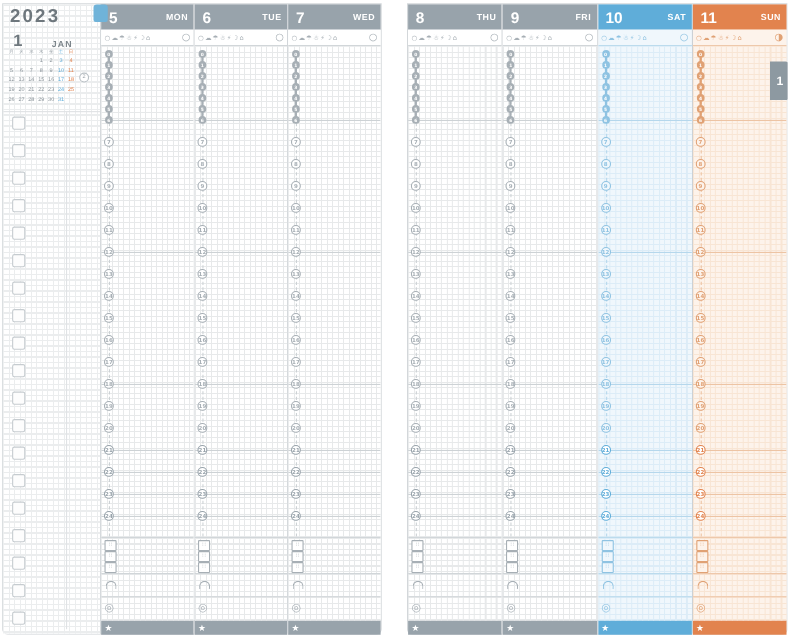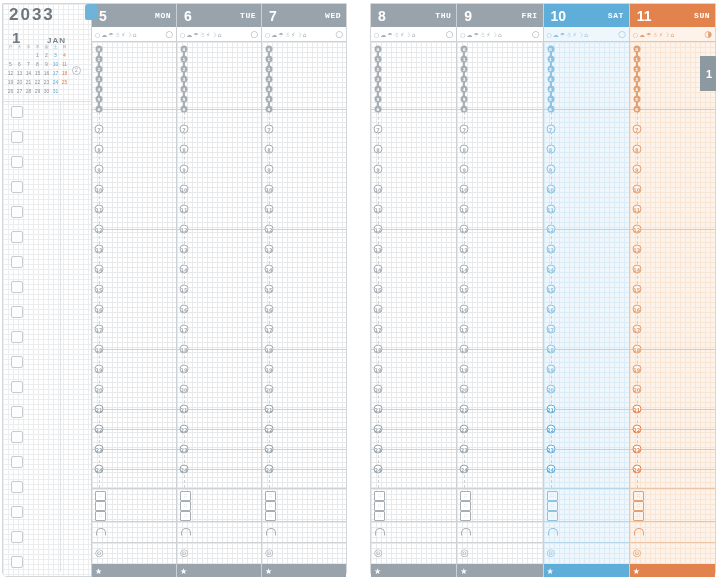--- a/index.html
+++ b/index.html
@@ -41,21 +41,21 @@
   .monthtab{position:absolute;left:329px;top:52px;width:18px;height:35px;background:#8d99a1;
             border-radius:0 4px 4px 0;color:#fff;font-size:11px;font-weight:bold;
             display:flex;align-items:center;justify-content:center;z-index:5;}
   
   .days{display:flex;height:100%;flex:1;}
   .col{flex:1;display:flex;flex-direction:column;border-left:1px solid #ccd1d5;min-width:0;}
   .col.first{border-left:none;}
   .hdr{height:23px;flex:none;background:var(--accent);color:#fff;display:flex;
        align-items:center;padding:0 5px 0 7px;box-sizing:border-box;}
   .hdr .date{font-size:14px;font-weight:bold;}
-  .hdr .wd{margin-left:auto;font-size:8px;font-weight:bold;letter-spacing:0.5px;font-family:Liberation Mono, monospace;}
+  .hdr .wd{margin-left:auto;font-size:8px;font-weight:bold;letter-spacing:0.5px;}
   .icons{height:15px;flex:none;background-color:var(--bg);display:flex;align-items:center;
          gap:1px;padding:0 3px;box-sizing:border-box;border-bottom:1px solid var(--line);
          color:var(--ink);font-size:6px;font-family:"DejaVu Sans",sans-serif;}
   .icons .moon{margin-left:auto;font-size:9px;}
   .body{height:446px;flex:none;position:relative;overflow:hidden;}
   .hline{position:absolute;left:0;right:0;border-top:1px solid var(--line);}
   .tline{position:absolute;left:7px;top:5px;bottom:0;border-left:1px dashed var(--line);}
   .chainline{position:absolute;left:6px;top:7px;height:61px;width:2px;background:var(--ink);}
   .hc{position:absolute;transform:translate(-50%,-50%);border-radius:50%;text-align:center;
       font-family:"DejaVu Sans",sans-serif;}
@@ -78,21 +78,21 @@
   .sbar .star{color:#fff;font-size:8px;margin-left:3px;font-family:"DejaVu Sans",sans-serif;}
 </style>
 </head>
 <body>
 
 <div class="book">
 
   <div class="page left">
     <div class="bookmark"></div>
     <div class="sidebar graph">
-      <div class="year">2033</div>
+      <div class="year">2023</div>
       <div class="mnum">1</div>
       <div class="mabbr">JAN</div>
       <div class="minical" id="minical">
         <div class="wkbadge">2</div>
       <div class="mc-row">
             <span class="mc-cell hd">月</span>
             <span class="mc-cell hd">火</span>
             <span class="mc-cell hd">水</span>
             <span class="mc-cell hd">木</span>
             <span class="mc-cell hd">金</span>

